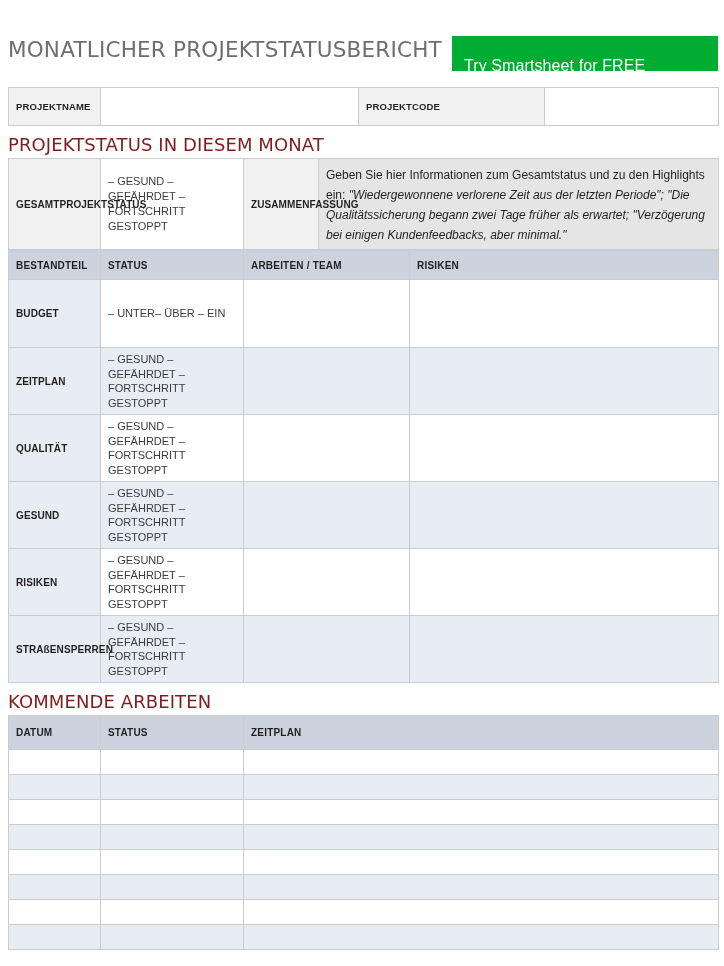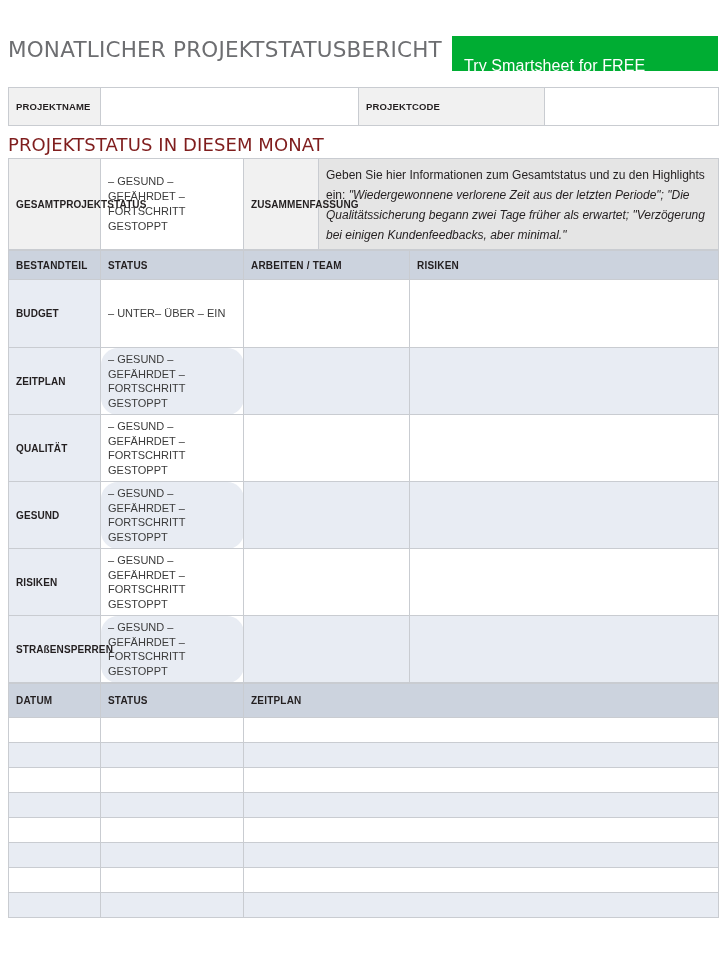--- a/index.html
+++ b/index.html
@@ -131,21 +131,20 @@
     font-weight: bold;
     font-size: 10px;
     line-height: 13px;
     letter-spacing: 0.1px;
   }
   .comp-table td.comp-status {
     font-size: 11px;
     line-height: 14.5px;
     color: #3b3b3b;
     vertical-align: middle;
-    border-radius: 17px;
   }
   .comp-table tr.alt td { background: #e8ecf3; }
   .comp-table tr.alt td.comp-name { background: #e8ecf3; margin-left: 40px; }
   .comp-table tr.plain td { background: #ffffff; }
   .comp-table tr.plain td.comp-name { background: #e8ecf3; }
   .comp-table td.blank { }
 
   
   .up-table { margin-top: 0; }
   .up-table th {
@@ -253,20 +252,21 @@
       </tr>
       <tr class="alt" style="height:63px">
         <td class="comp-name">STRAßENSPERREN</td>
         <td class="comp-status">– GESUND – GEFÄHRDET – FORTSCHRITT GESTOPPT</td>
         <td class="blank"></td>
         <td class="blank"></td>
       </tr>
     </tbody>
   </table>
 
+  <div class="section-heading">KOMMENDE ARBEITEN</div>
   <table class="up-table">
     <colgroup>
       <col style="width:92px">
         <col style="width:143px">
         <col style="width:475px">
     </colgroup>
     <thead>
       <tr>
         <th>DATUM</th>
         <th>STATUS</th>

